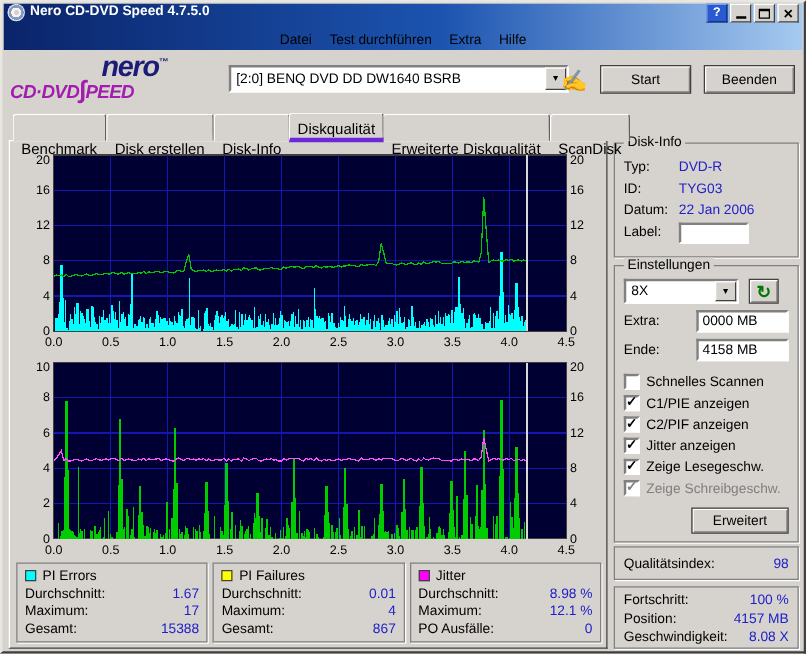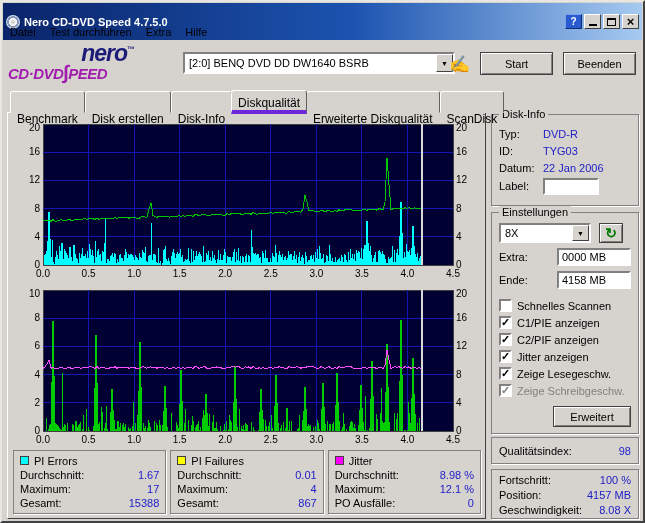--- a/index.html
+++ b/index.html
@@ -3,34 +3,34 @@
 <meta charset="utf-8">
 <style>
   html,body{margin:0;padding:0;background:#ffffff;overflow:hidden;}
   *{box-sizing:border-box;}
   body{font-family:"Liberation Sans",sans-serif;font-size:11px;color:#000;}
   .window{position:relative;width:645px;height:523px;background:#d6d3ce;
     border:2px solid;border-color:#e8e6e1 #404040 #404040 #e8e6e1;}
   
   .titlebar{position:absolute;left:1px;top:1px;right:1px;height:37px;
     background:linear-gradient(90deg,#0a246a 0%,#1c54b0 55%,#a6caf0 100%);
-    display:flex;align-items:center;padding:12px 3px;color:#fff;}
+    display:flex;padding:0 3px;color:#fff;}
   .tb-icon{width:14px;height:14px;border-radius:50%;flex:0 0 auto;
     background:radial-gradient(circle at 50% 50%,#d6d3ce 0 2px,#f4f4f4 2px 4px,#8899bb 4px 6px,#cfe0f2 6px 7px);}
   .tb-title{flex:1;margin-left:4px;font-weight:bold;font-size:11px;white-space:nowrap;overflow:hidden;}
   .tb-btn{width:17px;height:15px;background:#d6d3ce;border:1px solid;
     border-color:#fff #404040 #404040 #fff;margin-left:2px;display:flex;
     align-items:center;justify-content:center;color:#000;flex:0 0 auto;cursor:default;}
   .tb-help{background:#2a5ad0;color:#fff;font-weight:bold;font-size:10px;
     border-color:#7aa2e8 #102a70 #102a70 #7aa2e8;}
   .glyph-min{width:8px;height:2px;background:#000;align-self:flex-end;margin-bottom:2px;}
   .glyph-max{width:9px;height:8px;border:1px solid #000;border-top-width:2px;}
   .glyph-close{font-size:13px;font-weight:bold;line-height:13px;}
   
-  .menubar{position:absolute;left:1px;top:21px;right:1px;height:17px;display:flex;align-items:center;}
+  .menubar{position:absolute;left:1px;top:21px;right:1px;height:17px;display:flex;align-items:center;justify-content:center;}
   .menu-item{padding:2px 7px;cursor:default;}
   
   .logo{position:absolute;left:6px;top:38px;width:152px;cursor:default;}
   .logo-brand{display:block;text-align:right;padding-right:26px;font-size:23px;line-height:20px;
     font-weight:bold;font-style:italic;color:#1c1c78;letter-spacing:-1px;}
   .logo-tm{font-size:8px;vertical-align:super;font-style:normal;}
   .logo-sub{display:block;font-size:15px;font-weight:bold;font-style:italic;color:#a21caf;
     letter-spacing:-0.5px;line-height:18px;}
   .logo-s{font-size:20px;}
   .combo{background:#fff;border:2px solid;border-color:#808080 #fff #fff #808080;

